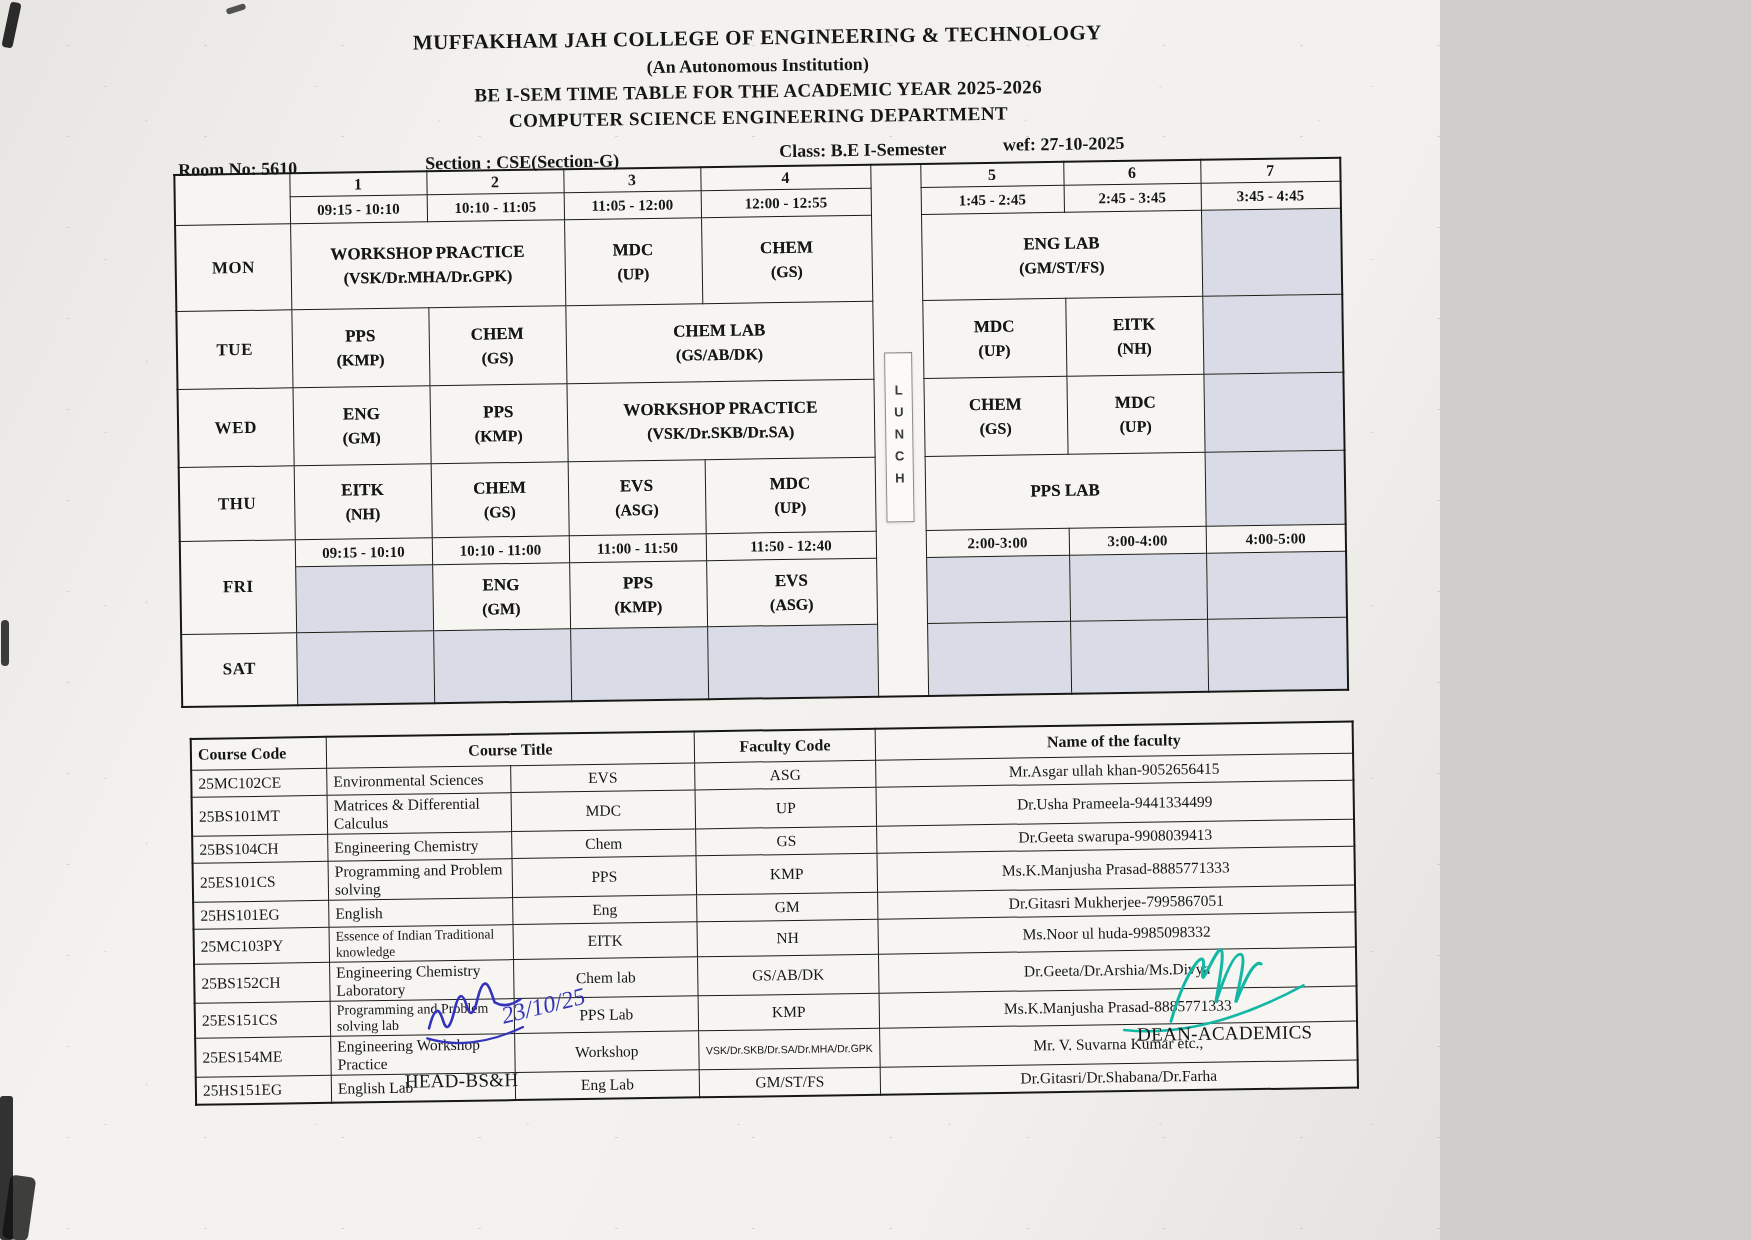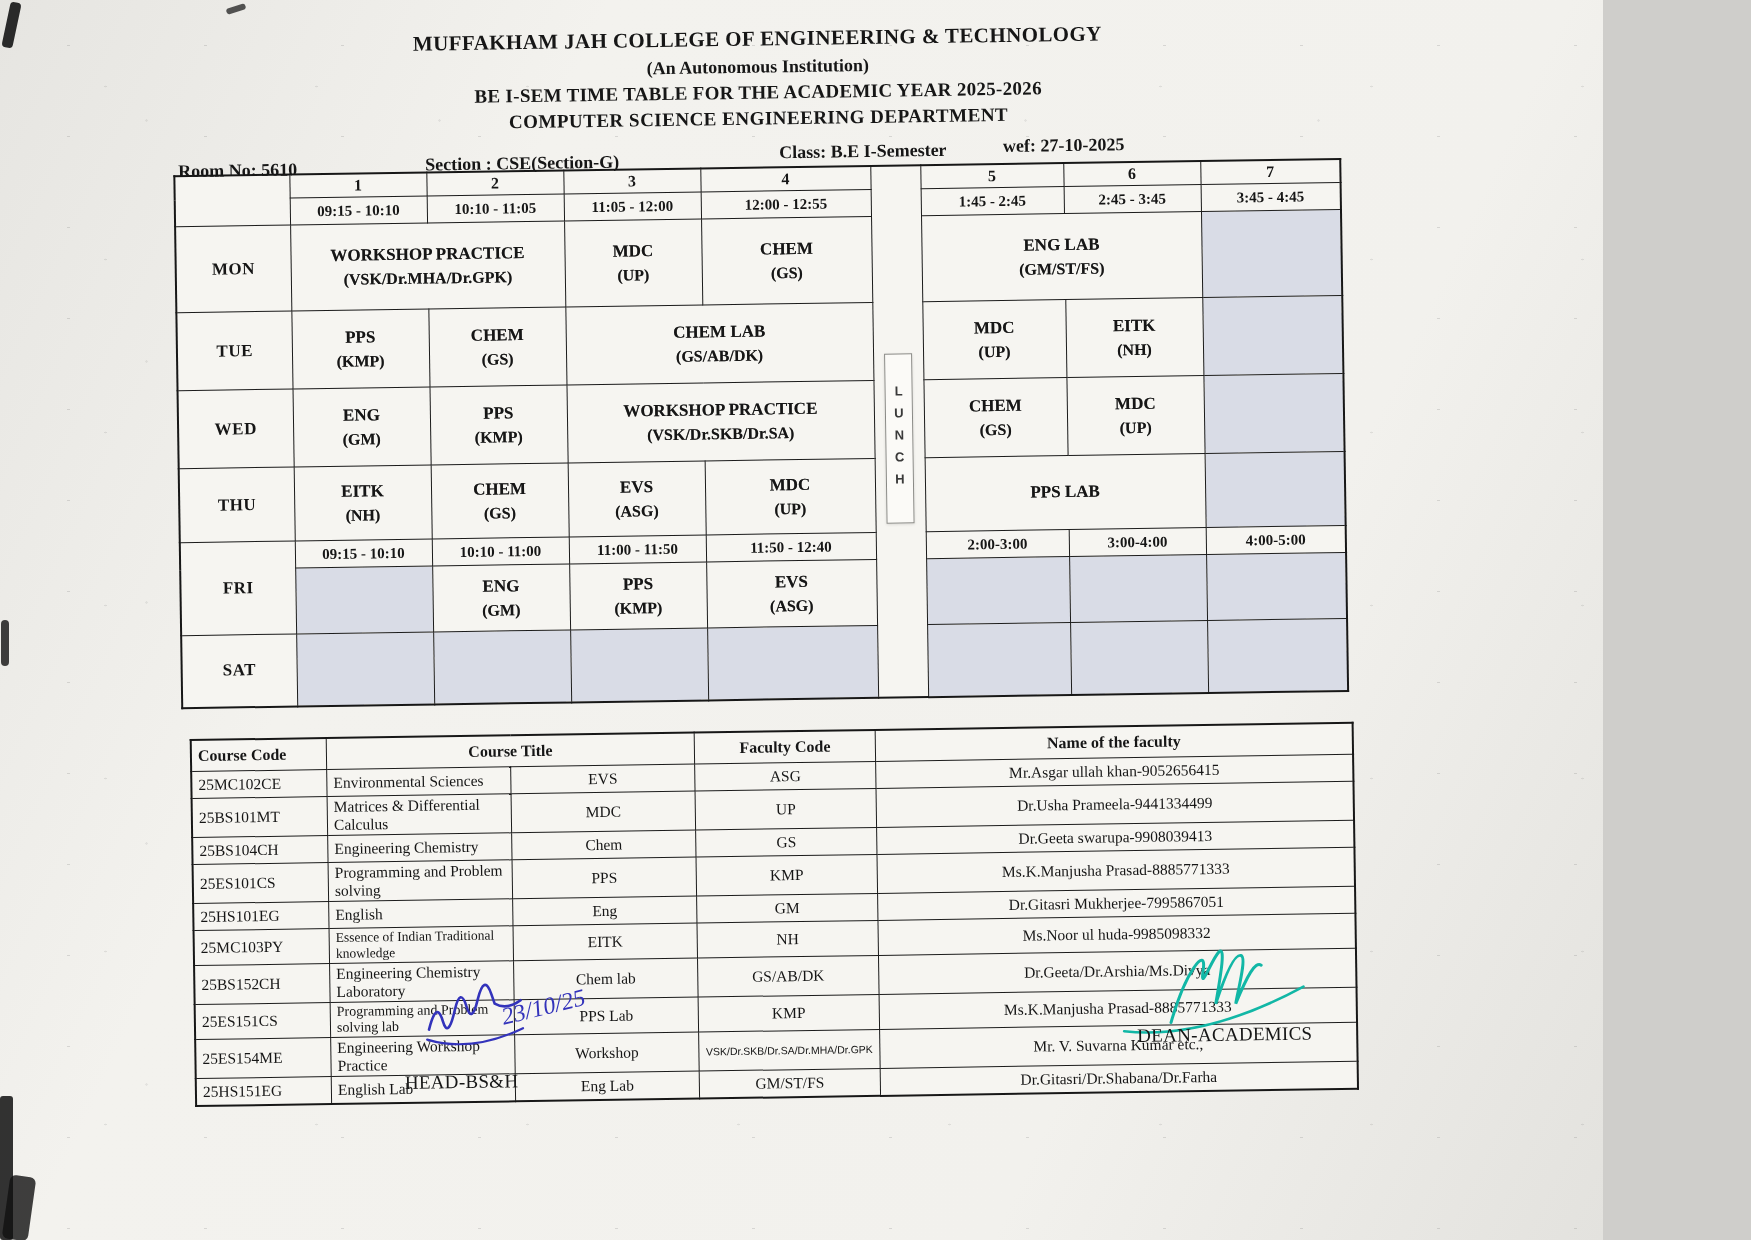--- a/index.html
+++ b/index.html
@@ -1,17 +1,17 @@
 <!DOCTYPE html>
 <html style="--shaded: #d9dce6;"><head>
 <meta charset="utf-8">
 <style>
   html,body{margin:0;padding:0;background:#cfcecb;}
   .page{
-    position:relative;width:1603px;height:1240px;overflow:hidden;
+    position:relative;width:1440px;height:1240px;overflow:hidden;
     font-family:"Liberation Serif", serif;color:#161616;
     background:
       radial-gradient(rgba(70,70,70,.16) 1px, transparent 1.3px),
       radial-gradient(rgba(70,70,70,.12) 1px, transparent 1.3px),
       radial-gradient(rgba(70,70,70,.09) 1.4px, transparent 1.6px),
       linear-gradient(115deg,#e6e5e1,#f3f2ee 28%,#f2f1ed 72%,#e3e2de);
     background-size:137px 91px,211px 173px,293px 241px,100% 100%;
   }
   .content{position:absolute;inset:0;transform:rotate(-0.85deg);transform-origin:50% 50%;}
 

